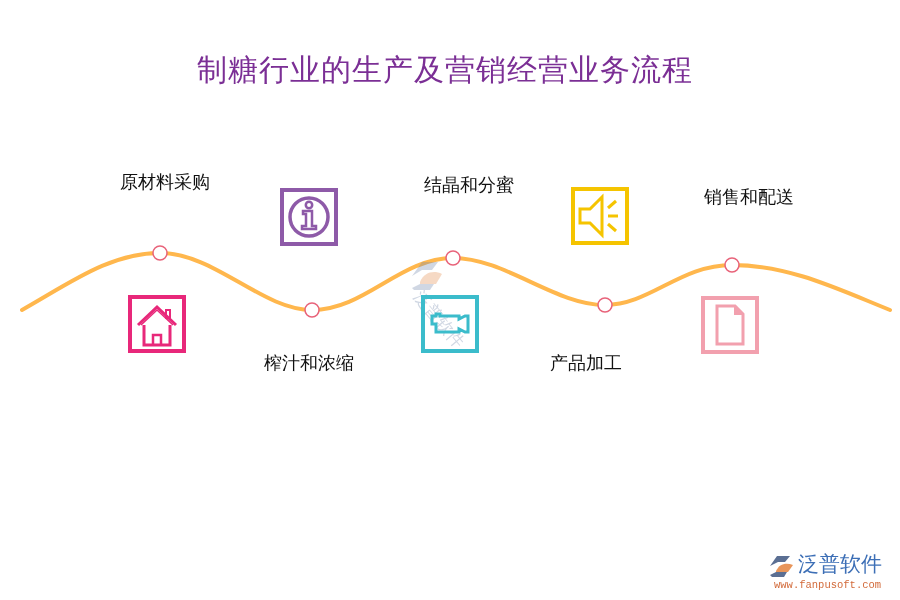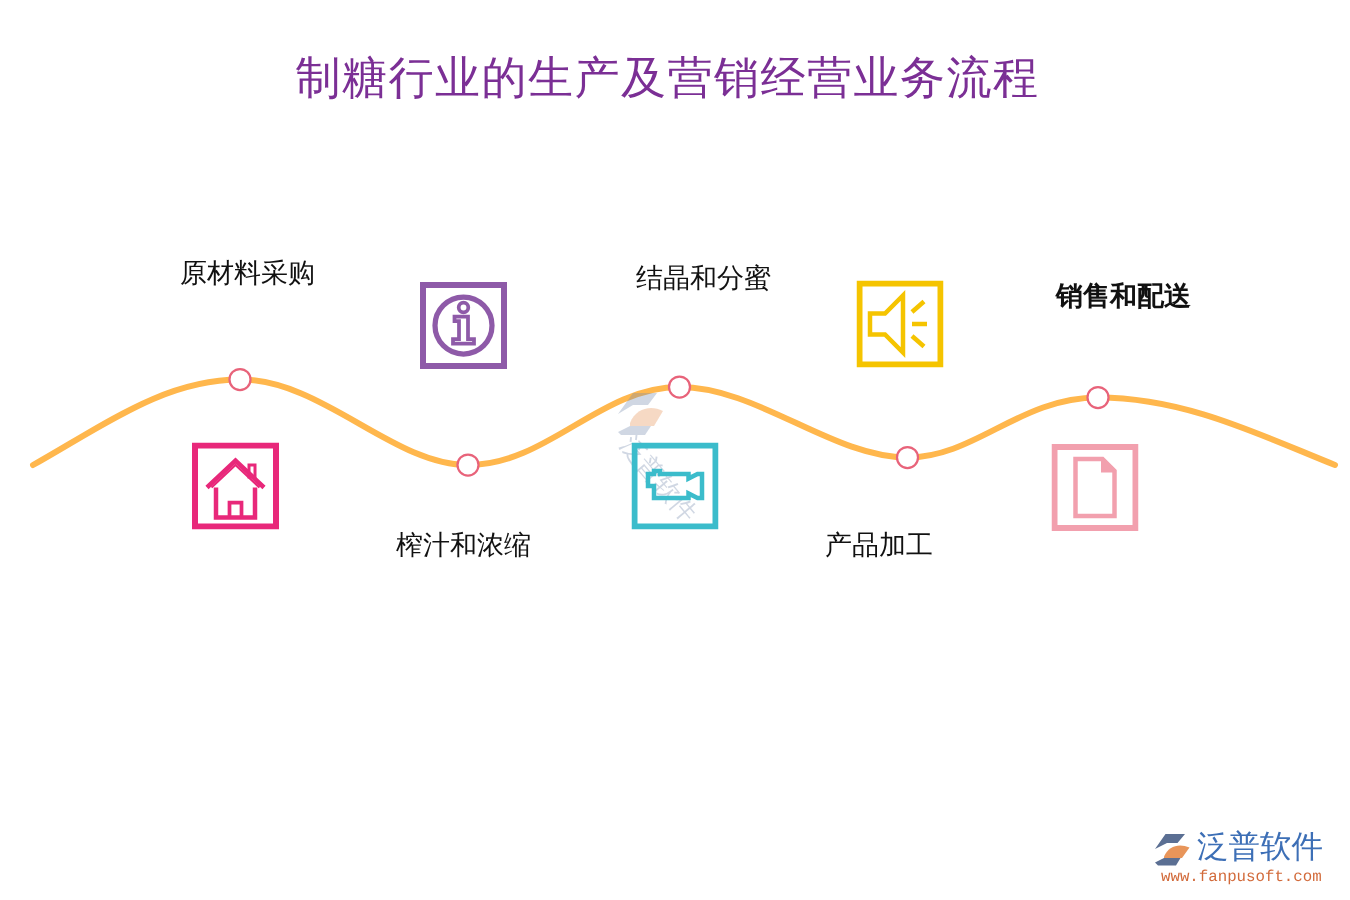--- a/index.html
+++ b/index.html
@@ -10,21 +10,21 @@
     body {
       width: 900px;
       height: 600px;
       position: relative;
       overflow: hidden;
       font-family: "DejaVu Serif", "Liberation Serif", serif;
     }
     .title {
       position: absolute;
       left: 0;
-      top: 32px;
+      top: 50px;
       width: 890px;
       text-align: center;
       font-size: 30px;
       color: #7b2f95;
       letter-spacing: 1px;
       font-family: "DejaVu Serif", "Liberation Serif", serif;
     }
     .canvas {
       position: absolute;
       left: 0;
@@ -132,21 +132,21 @@
     <path d="M12 24 C16 14, 26 12, 34 16 L28 26 L12 26 Z" fill="#e8955a"></path>
     <path d="M4 30 L12 26 L26 26 L22 32 L6 32 Z" fill="#7b8fb0"></path>
   </svg>
   <span class="watermark-text">泛普软件</span>
 </div>
 
 <div class="label" style="left:149px; top:170px;margin-left:16px;">原材料采购</div>
 <div class="label" style="left:309px; top:351px;">榨汁和浓缩</div>
 <div class="label" style="left:469px; top:173px;text-align:right;">结晶和分蜜</div>
 <div class="label" style="left:586px; top:351px;">产品加工</div>
-<div class="label" style="left:749px; top:185px;font-weight:bold;">销售和配送</div>
+<div class="label" style="left:749px; top:185px;">销售和配送</div>
 
 <div class="icon-box" style="left:128px; top:295px;">
   <svg viewBox="0 0 58 58">
     <rect x="2" y="2" width="54" height="54" fill="none" stroke="#e8287a" stroke-width="4"></rect>
     <path d="M10 30 L29 12 L48 30" fill="none" stroke="#e8287a" stroke-width="3" stroke-linejoin="miter"></path>
     <path d="M13 30 L29 15 L45 30" fill="none" stroke="#e8287a" stroke-width="1.5"></path>
     <rect x="38" y="15" width="4" height="8" fill="none" stroke="#e8287a" stroke-width="2"></rect>
     <path d="M16 30 L16 50 L42 50 L42 30" fill="none" stroke="#e8287a" stroke-width="3"></path>
     <path d="M25 50 L25 40 L33 40 L33 50" fill="none" stroke="#e8287a" stroke-width="2.5"></path>
   </svg>

